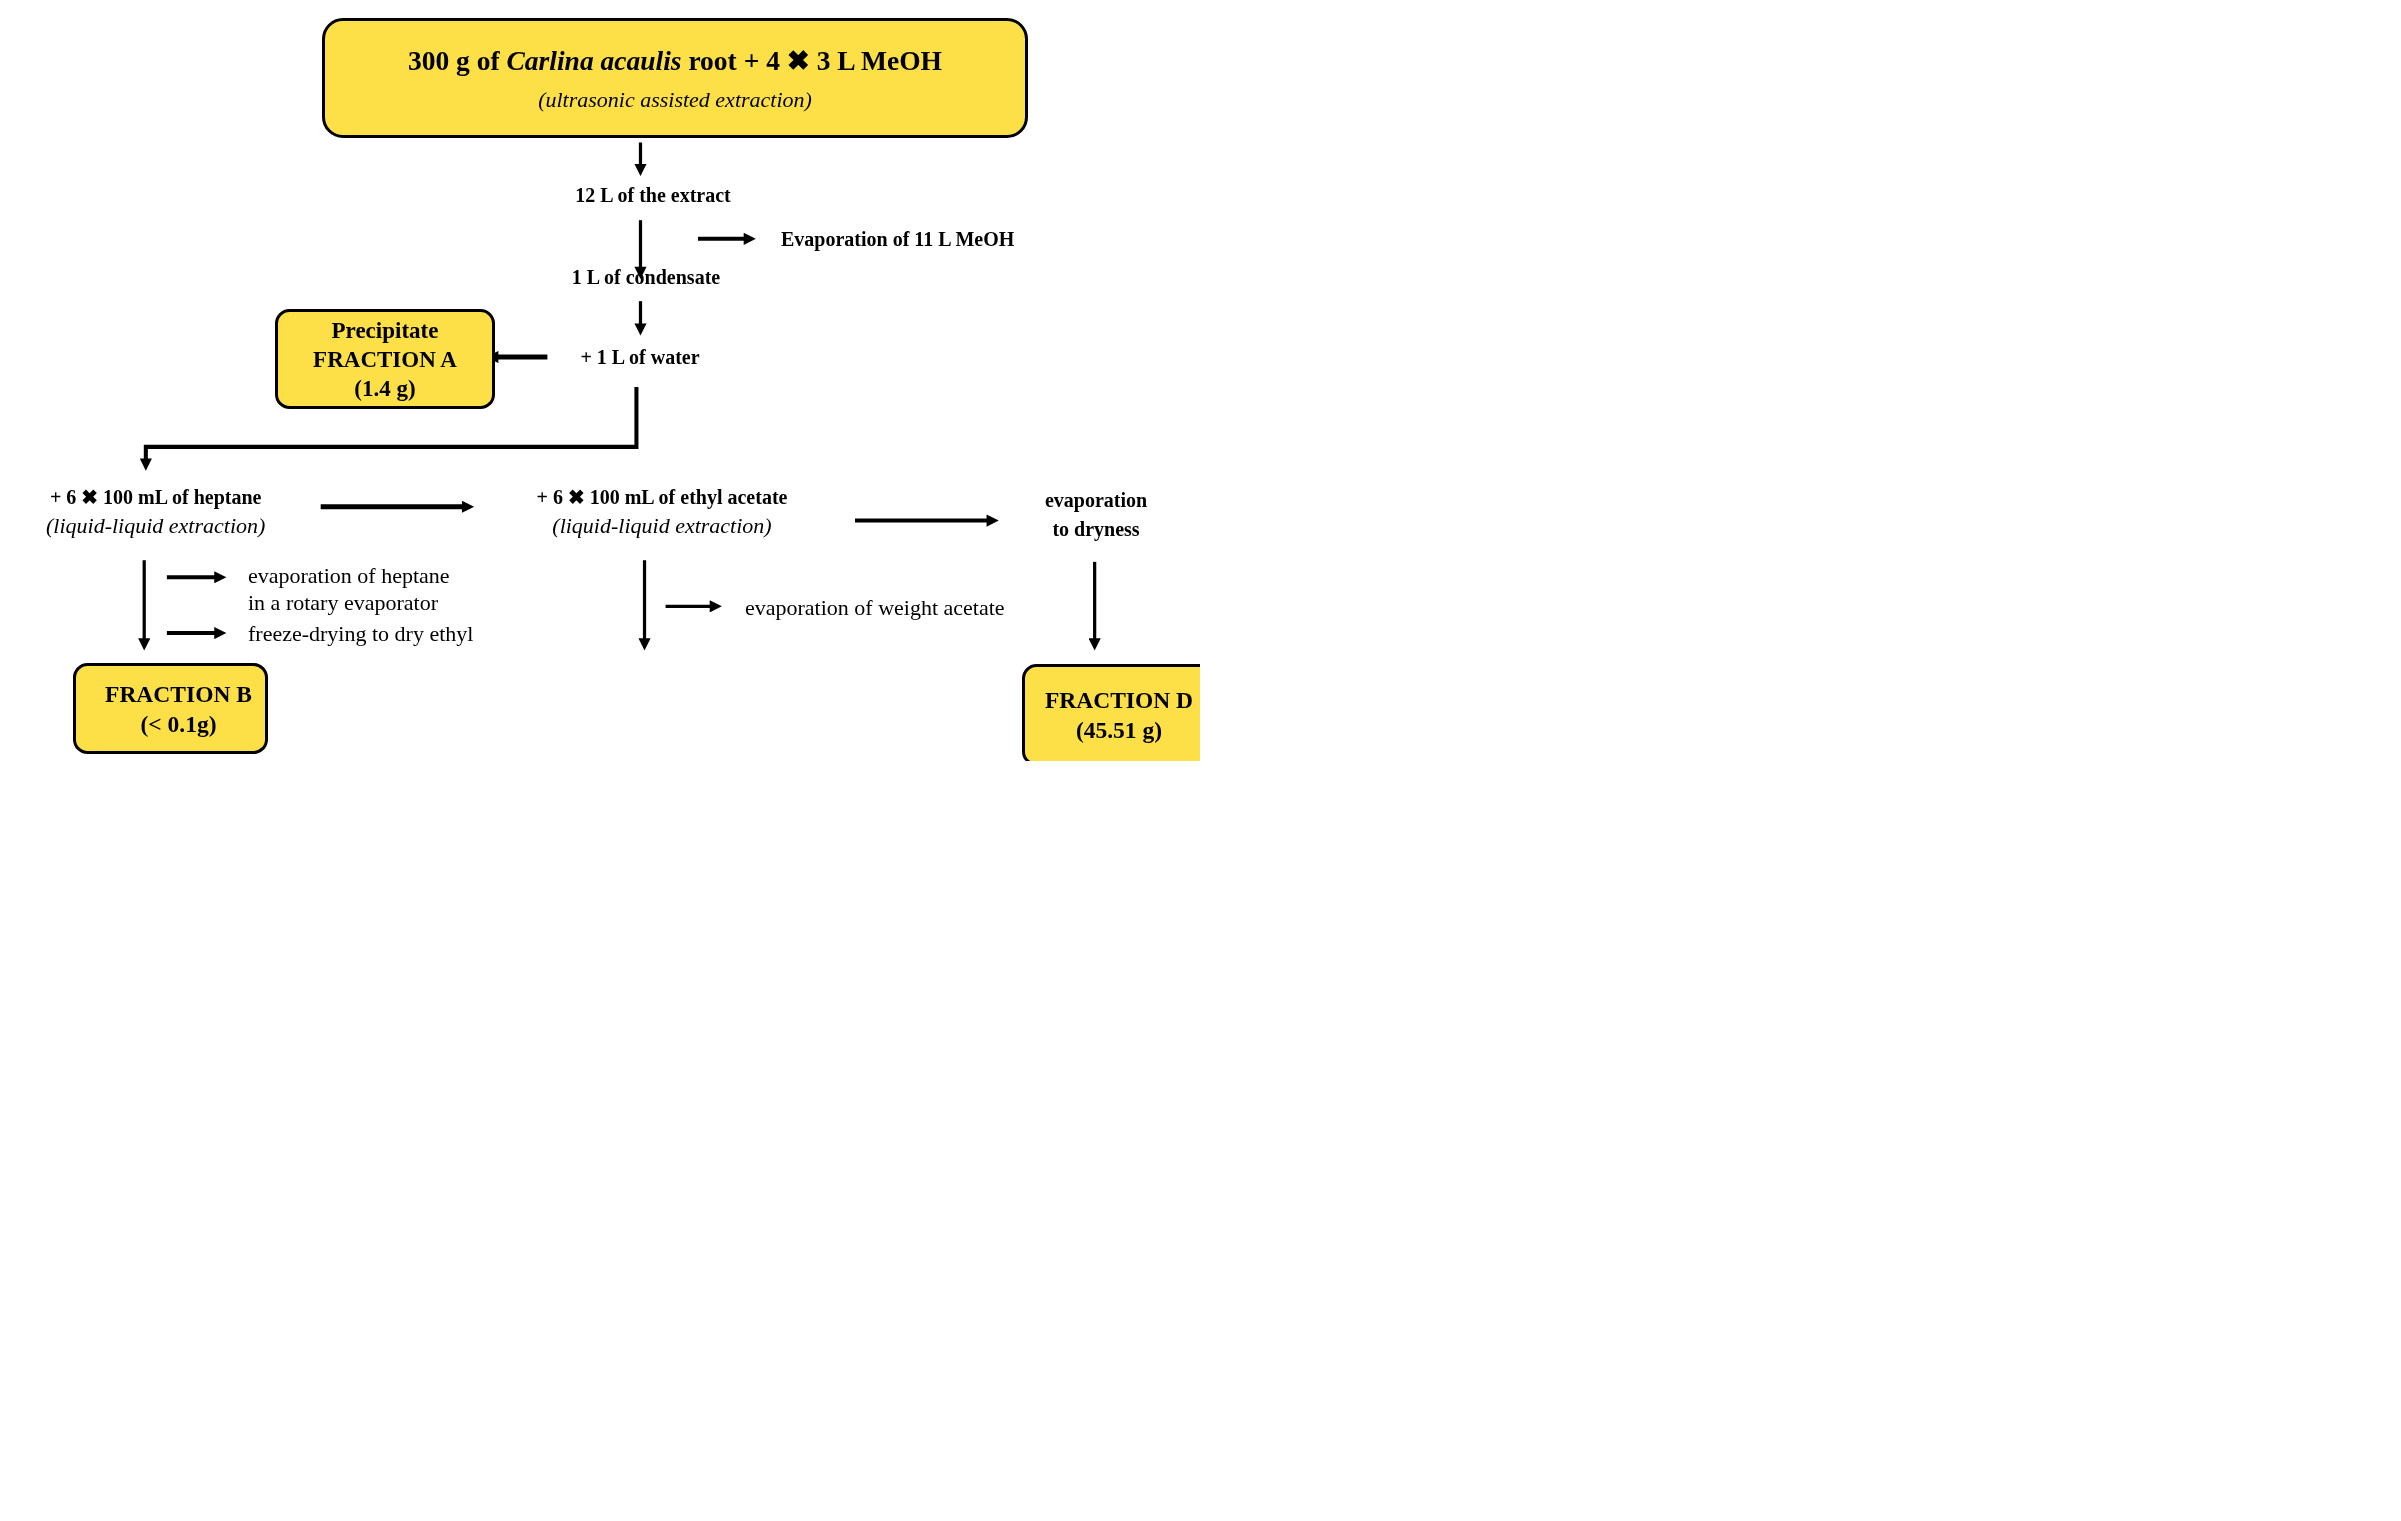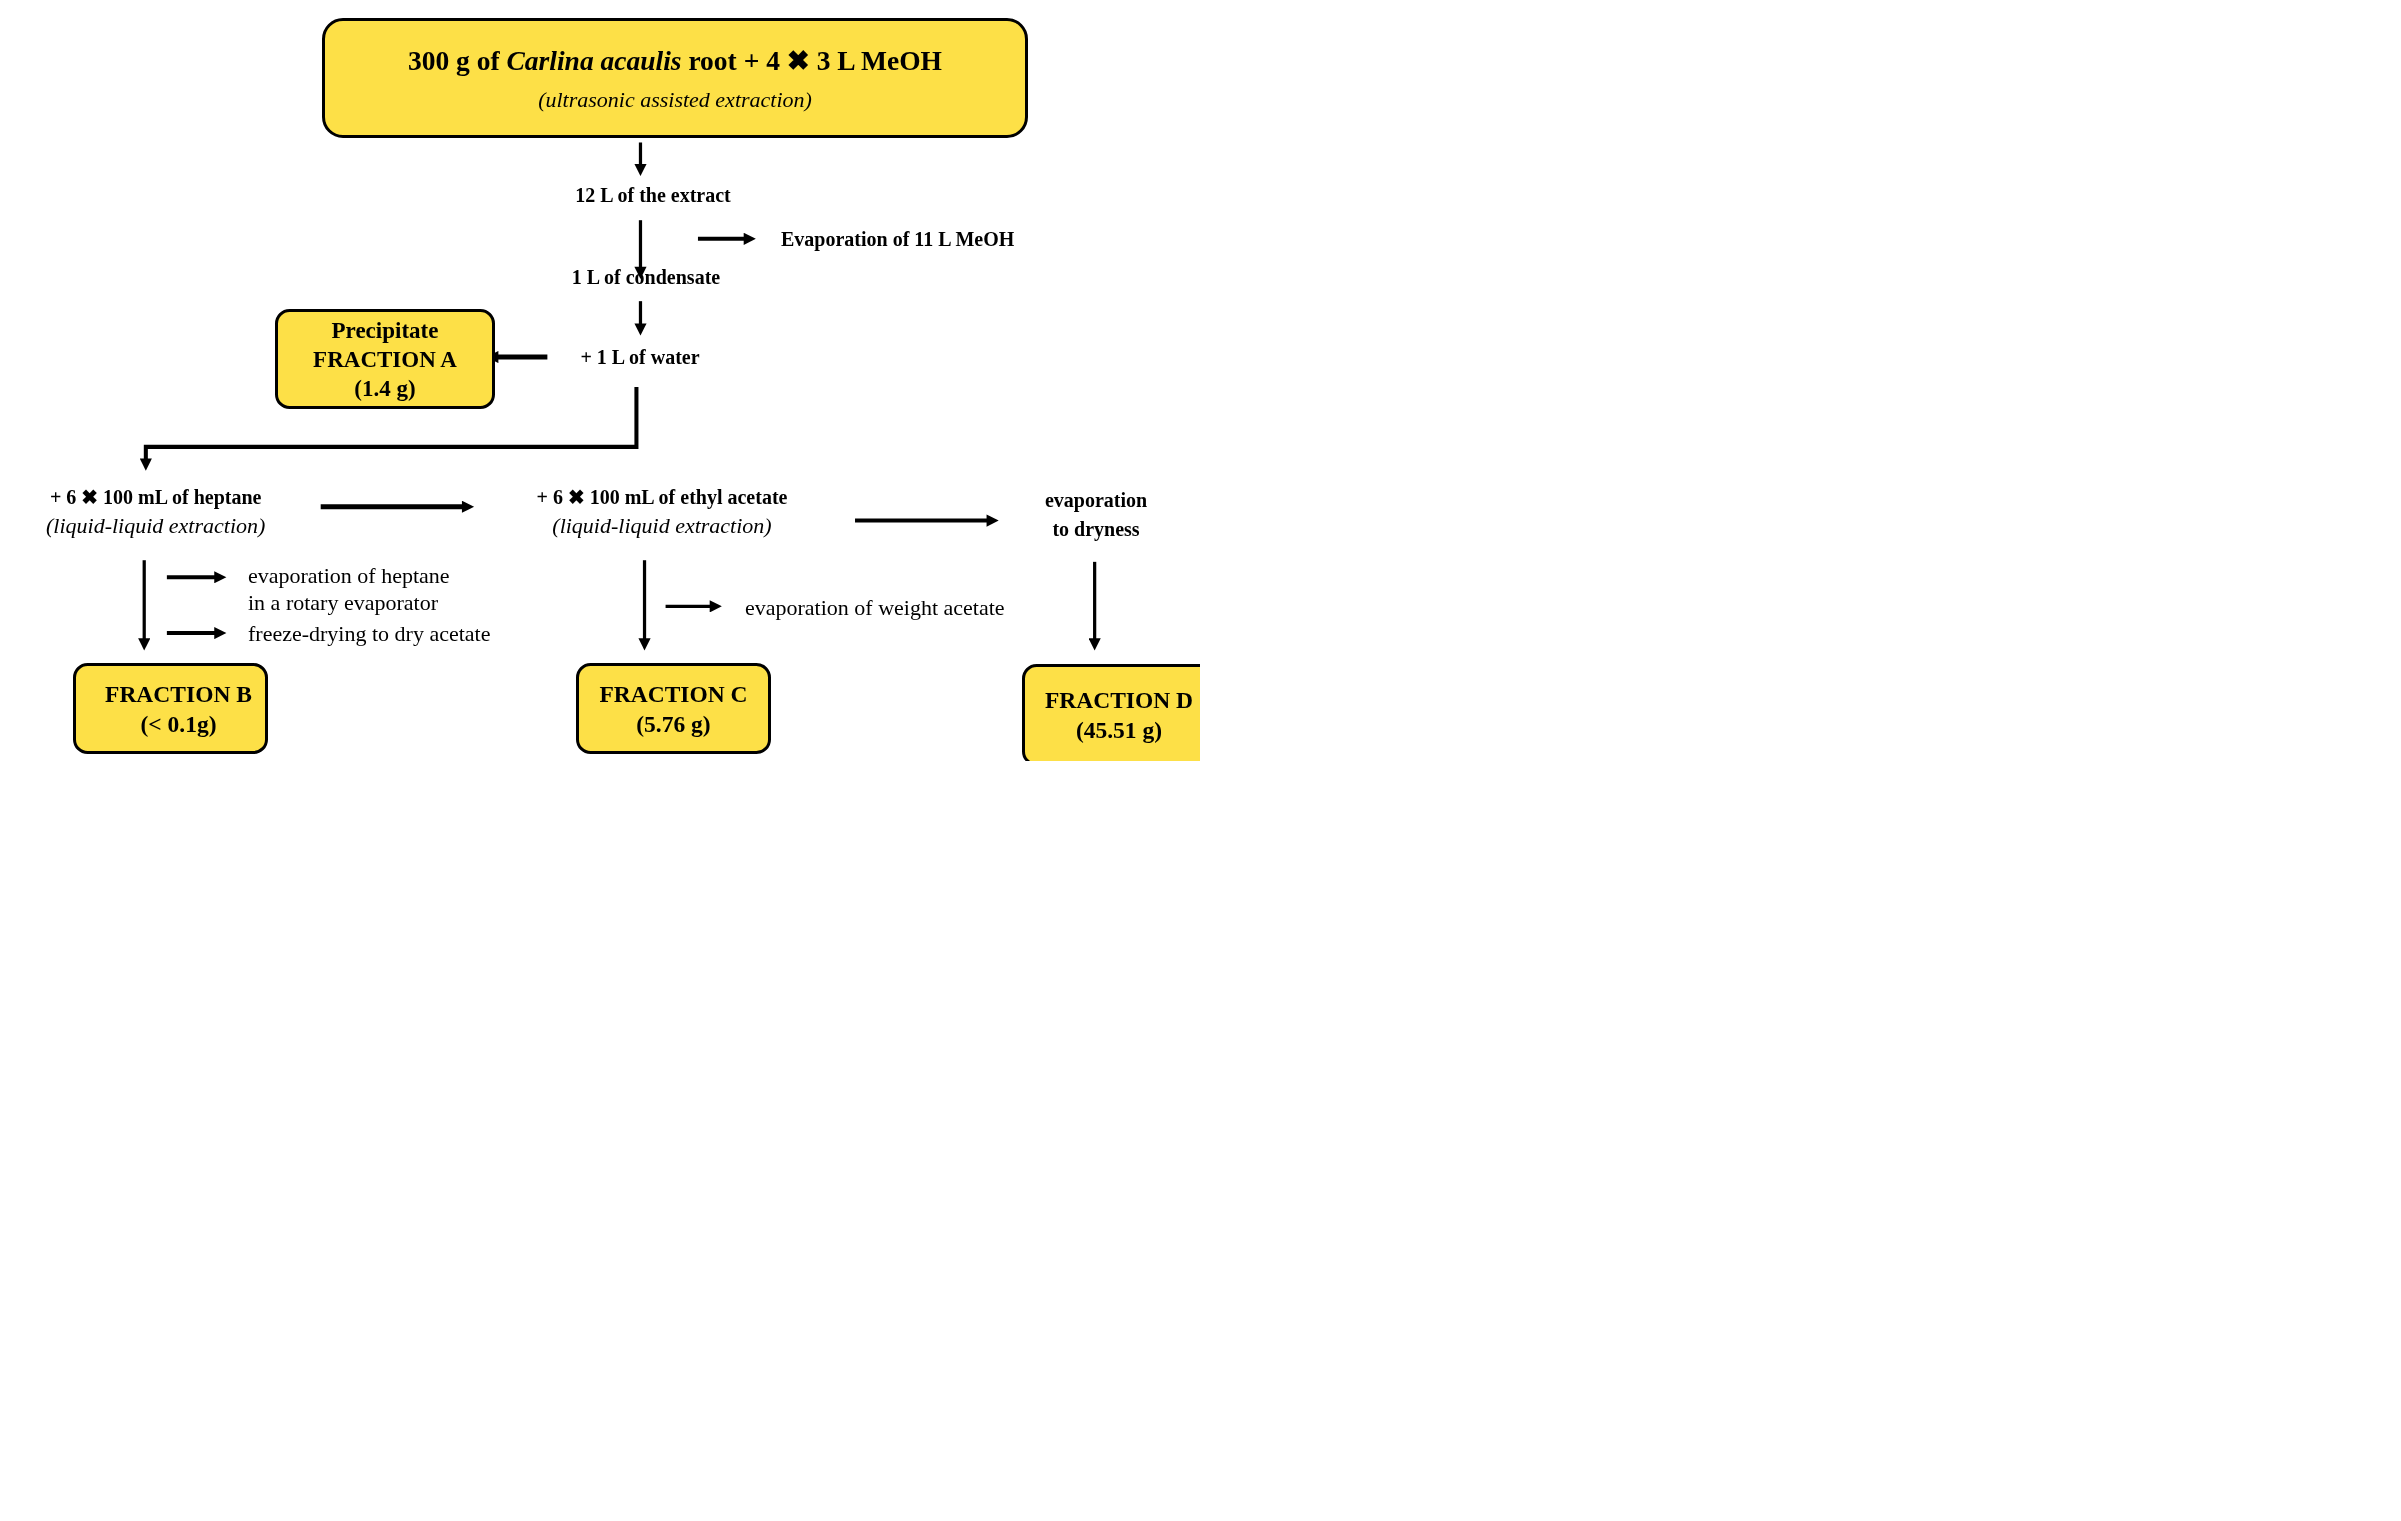--- a/index.html
+++ b/index.html
@@ -109,33 +109,29 @@
   <div class="lbl" style="left:1015px; top:486px; width:162px;">
     <div class="b fs30">evaporation</div>
     <div class="b fs30">to dryness</div>
   </div>
 
   <div class="lbl lbl-left fs27" style="left:248px; top:562px;">
     <div>evaporation of heptane</div>
     <div>in a rotary evaporator</div>
   </div>
 
-  <div class="lbl lbl-left fs27" style="left:248px; top:620px;">freeze-drying to dry acetate</div>
+  <div class="lbl lbl-left fs27" style="left:248px; top:620px;">freeze-drying to dry ethyl</div>
 
   <div class="lbl lbl-left fs27" style="left:745px; top:594px;">evaporation of weight acetate</div>
 
   <div class="node" style="left:49px; top:663px; width:195px; height:91px; border-radius:14.6px;padding-left:16px;">
     <div class="b fs29">FRACTION B</div>
     <div class="b fs29">(&lt; 0.1g)</div>
   </div>
 
-  <div class="node" style="left:552px; top:663px; width:195px; height:91px; border-radius:14.6px;">
-    <div class="b fs29">FRACTION C</div>
-    <div class="b fs29">(5.76 g)</div>
-  </div>
 
   <div class="node" style="left:998px; top:664px; width:194px; height:102px; border-radius:14.6px;">
     <div class="b fs29">FRACTION D</div>
     <div class="b fs29">(45.51 g)</div>
   </div>
 
 </div>
 
 
 </body></html>

